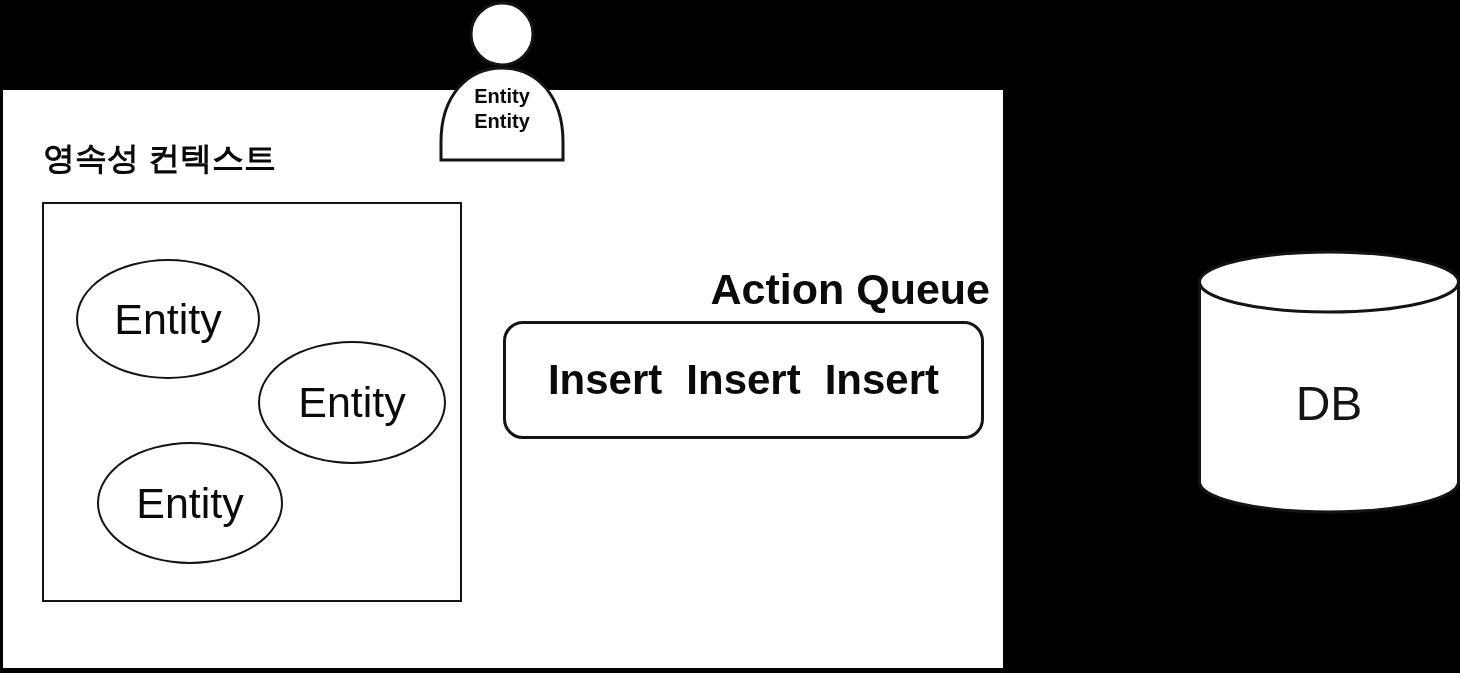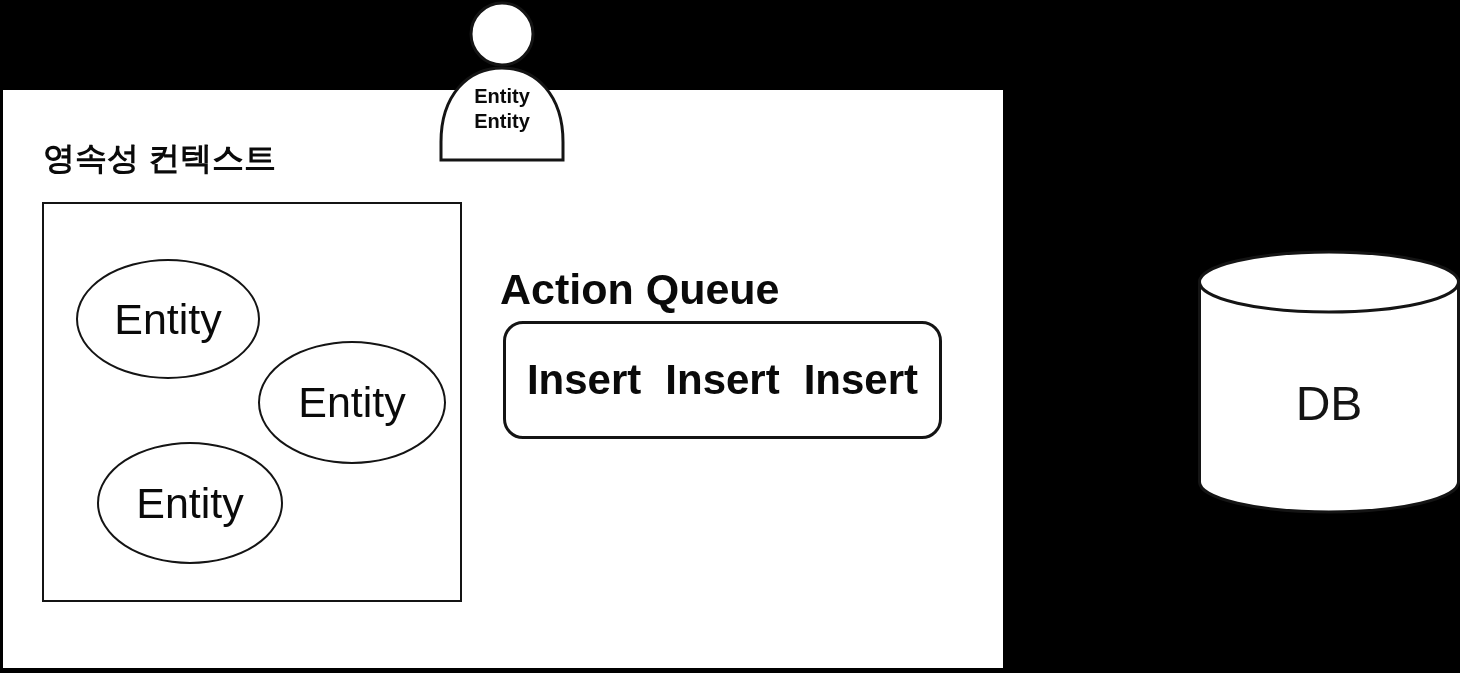--- a/index.html
+++ b/index.html
@@ -68,29 +68,29 @@
   .entity-2 { left: 258px; top: 341px; width: 188px; height: 123px; }
   .entity-3 { left: 97px;  top: 442px; width: 186px; height: 122px; }
 
   
   .queue-title {
     left: 500px;
     top: 267px;
     width: 490px;
     height: 44px;
     line-height: 44px;
-    text-align: left;
+    text-align: right;
     font-size: 43px;
     font-weight: bold;
     white-space: nowrap;
   }
   .queue-box {
     left: 503px;
     top: 321px;
-    width: 439px;
+    width: 481px;
     height: 118px;
     box-sizing: border-box;
     border: 3px solid #141414;
     border-radius: 20px;
     background: #ffffff;
     display: flex;
     align-items: center;
     justify-content: center;
     gap: 24px;
   }

